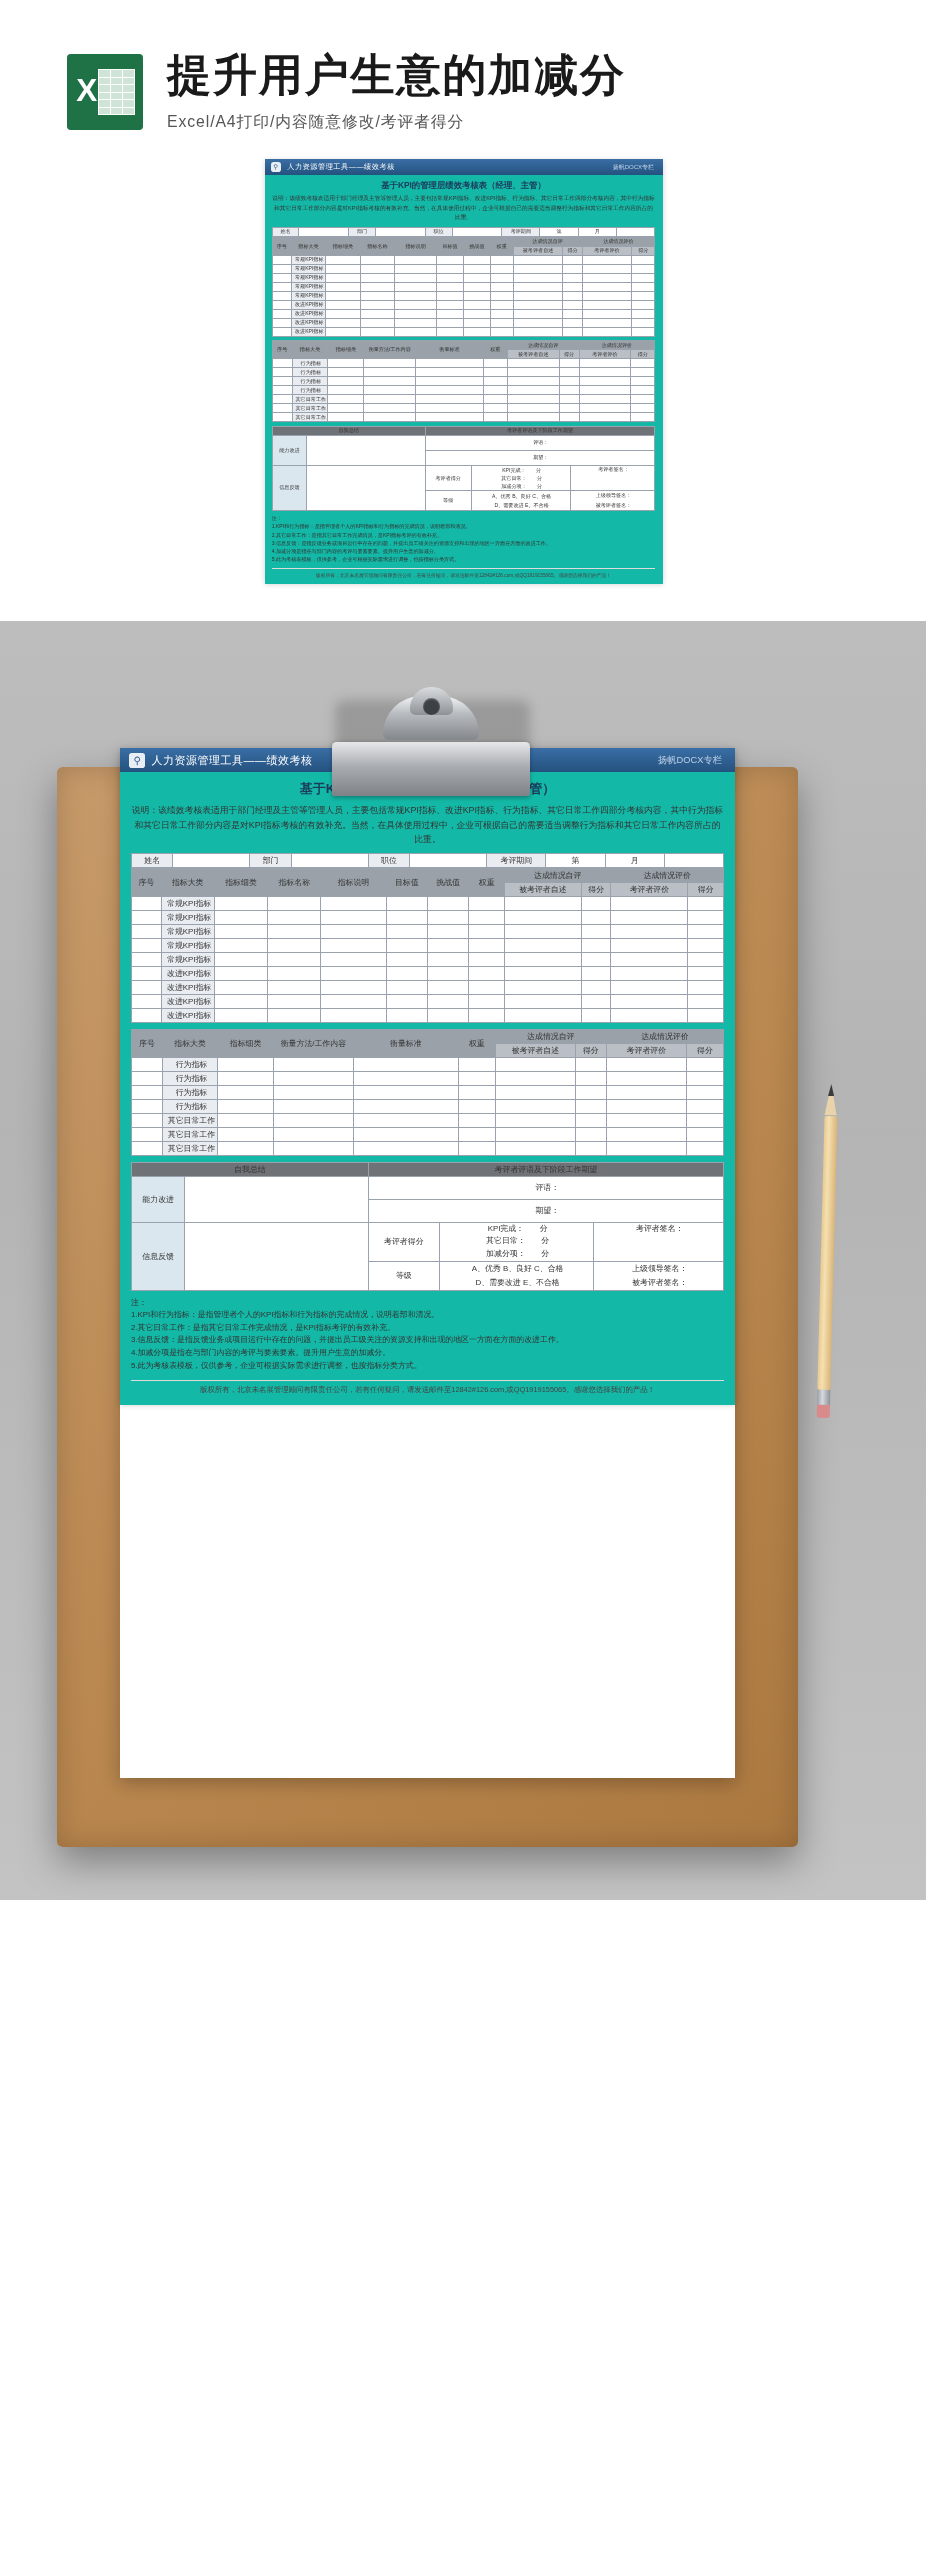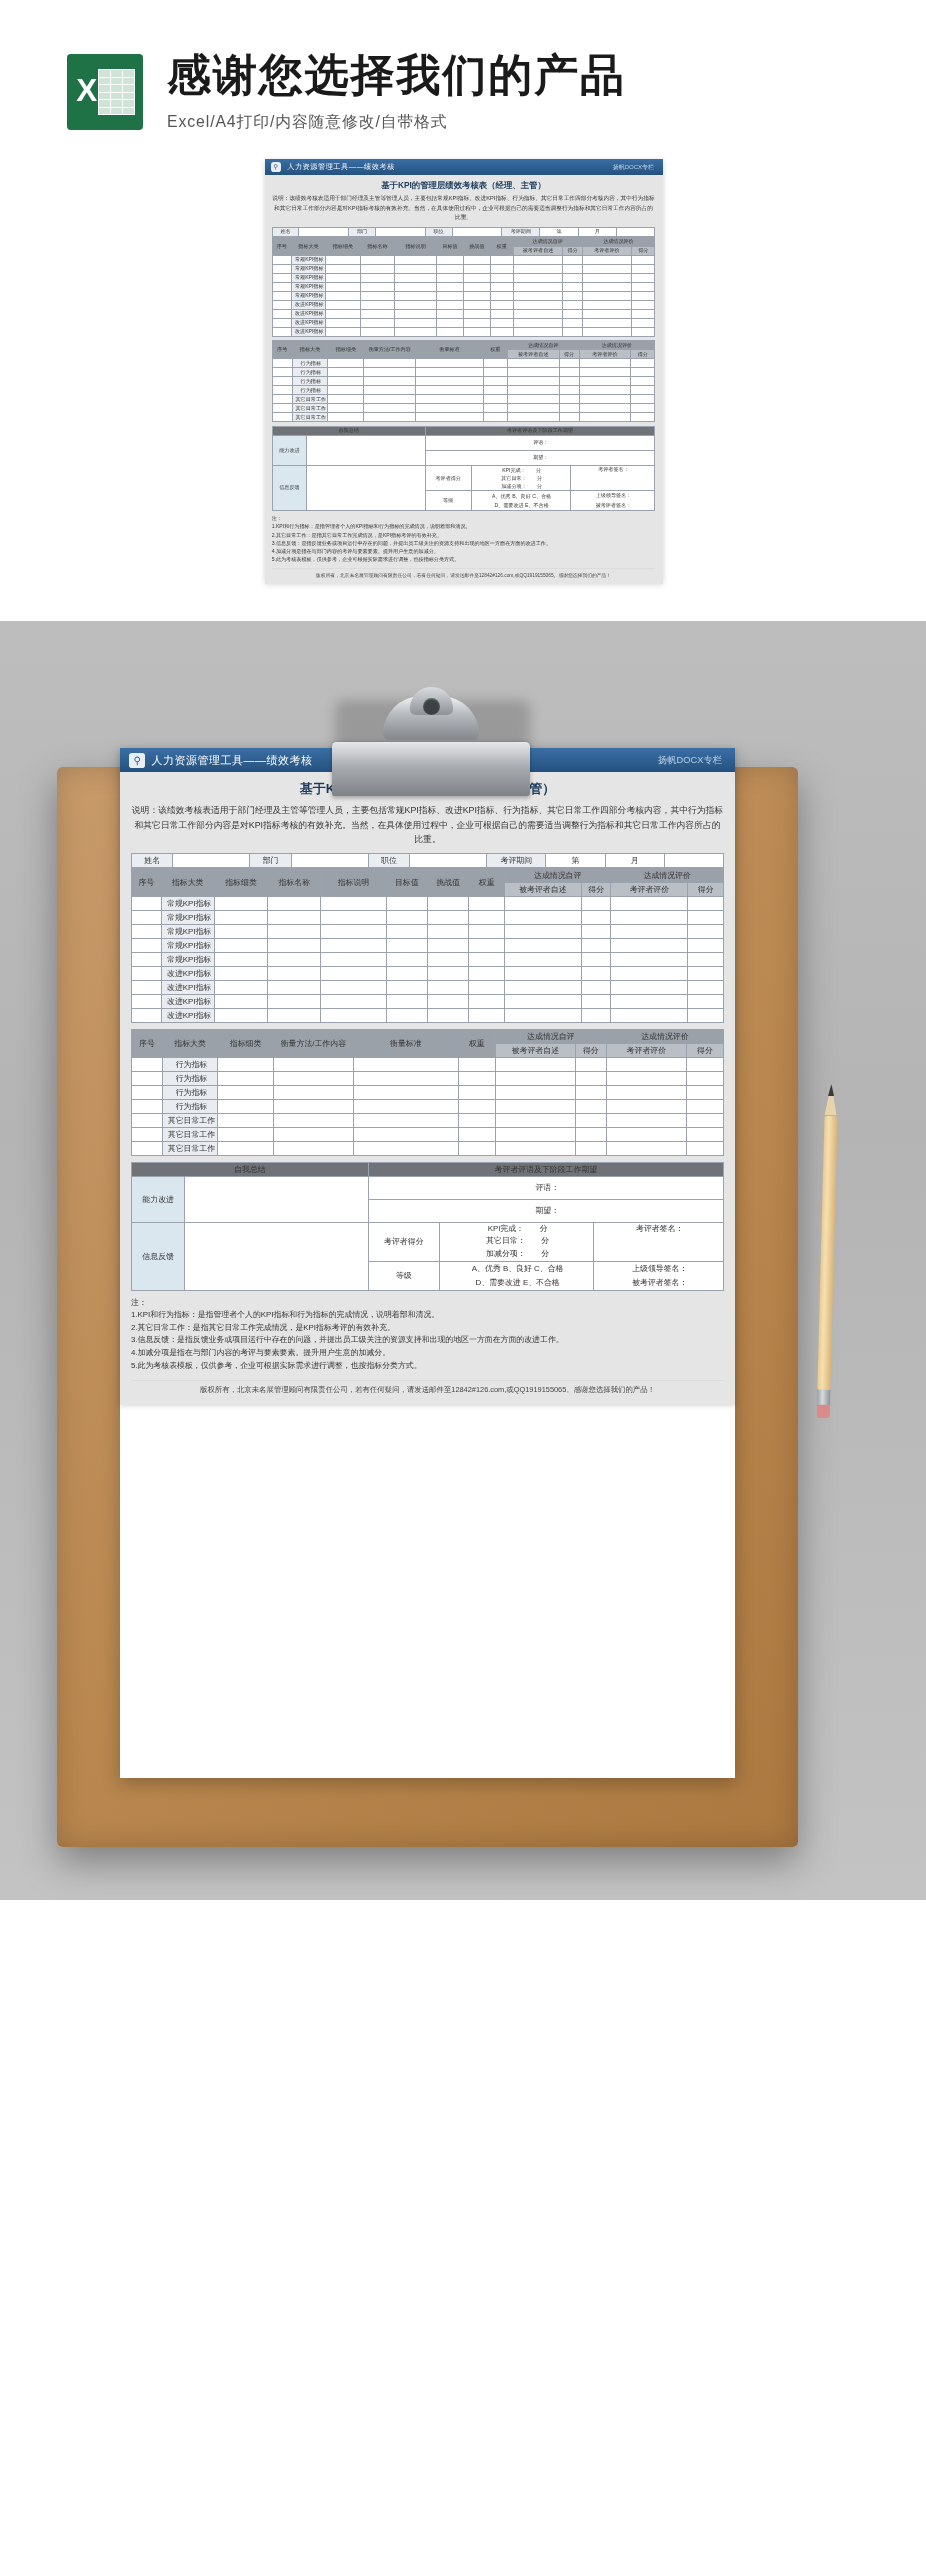--- a/index.html
+++ b/index.html
@@ -58,21 +58,21 @@
   }
   .brand-sub{
     font-size:15.8px;
     color:#555;
     margin-top:13px;
     letter-spacing:0.9px;
   }
 
   
   .sheet-paper{
-    background:#e5e5e5;
+    background:#14b8a6;
     box-shadow:0 0.9px 5.6px rgba(0,0,0,.18);
   }
   .doc-head{
     background:#2b5a8e;
     background:linear-gradient(#3a6ea5,#24527f);
     color:#fff;
     display:flex;align-items:center;
     padding:0 9.3px;
     height:24px;
     position:relative;
@@ -265,22 +265,22 @@
           <i></i>
           <i></i>
           <i></i>
           <i></i>
           <i></i>
           <i></i>
           <i></i>
       </div>
     </div>
     <div class="brand-text">
-      <div class="brand-title">感谢您选择我们的产品</div>
-      <div class="brand-sub">Excel/A4打印/内容随意修改/自带格式</div>
+      <div class="brand-title">提升用户生意的加减分</div>
+      <div class="brand-sub">Excel/A4打印/内容随意修改/考评者得分</div>
     </div>
   </div>
 
   <div id="sheet-preview" style="position:relative;margin:26px auto 37px;width:398px;">
     <div class="sheet-paper" id="sheet-host-1" style="width:398px;">
         <div class="doc-head" style="height:15.6px;padding:0 6px">
       <div class="hicon" style="width:10.2px;height:10.2px;font-size:6.6px">⚲</div>
       <div class="htitle" style="font-size:7.2px">人力资源管理工具——绩效考核</div>
       <div class="hwatermark" style="font-size:6px;right:8.4px;top:3.6px">扬帆DOCX专栏</div>
     </div>

